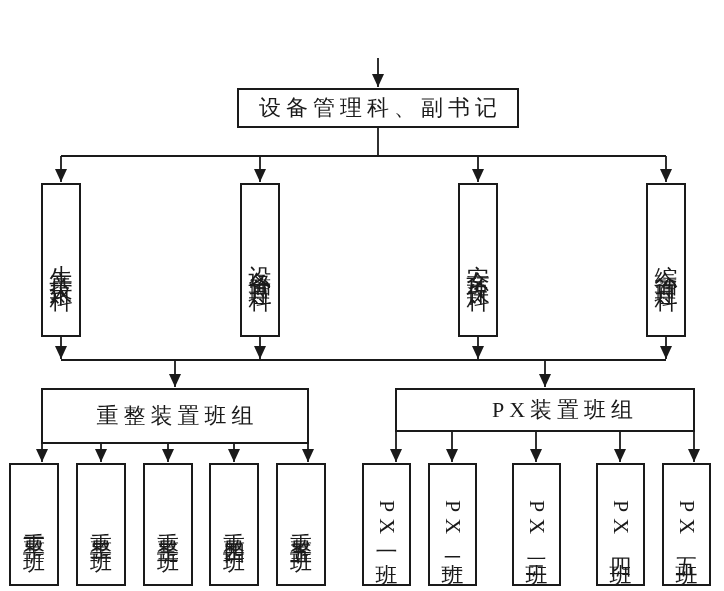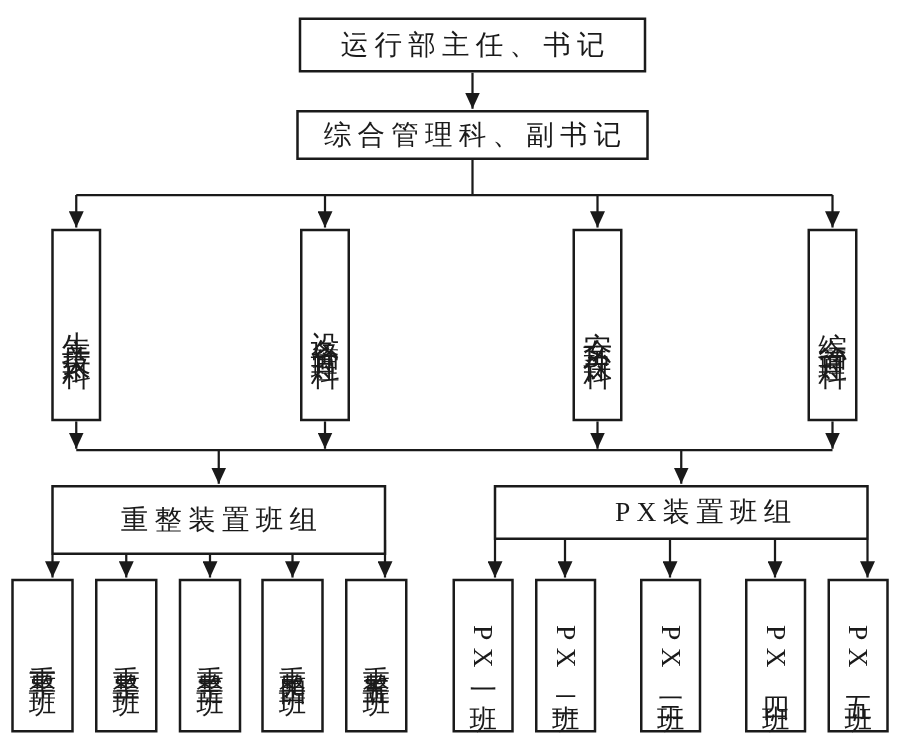--- a/index.html
+++ b/index.html
@@ -86,23 +86,22 @@
       <line x1="308" y1="432" x2="308" y2="462" marker-end="url(#arw)"></line>
 
       <line x1="396" y1="432" x2="396" y2="462" marker-end="url(#arw)"></line>
       <line x1="452" y1="432" x2="452" y2="462" marker-end="url(#arw)"></line>
       <line x1="536" y1="432" x2="536" y2="462" marker-end="url(#arw)"></line>
       <line x1="620" y1="432" x2="620" y2="462" marker-end="url(#arw)"></line>
       <line x1="694" y1="432" x2="694" y2="462" marker-end="url(#arw)"></line>
     </g>
   </svg>
 
-  <div class="box h" style="left:239px; top:14px; width:278px; height:44px;">运行部主任、书记</div>
 
-  <div class="box h" style="left:237px; top:88px; width:282px; height:40px;">综合管理科、副书记</div>
+  <div class="box h" style="left:237px; top:88px; width:282px; height:40px;">设备管理科、副书记</div>
 
   <div class="box v dept" style="left:41px;  top:183px; width:40px; height:154px;">生产技术科</div>
   <div class="box v dept" style="left:240px; top:183px; width:40px; height:154px;">设备管理科</div>
   <div class="box v dept" style="left:458px; top:183px; width:40px; height:154px;">安全环保科</div>
   <div class="box v dept" style="left:646px; top:183px; width:40px; height:154px;">综合管理科</div>
 
   <div class="box h" style="left:41px;  top:388px; width:268px; height:56px;">重整装置班组</div>
   <div class="box h" style="left:395px; top:388px; width:300px; height:44px;padding-left:35px;">PX装置班组</div>
 
   <div class="box v" style="left:9px;   top:463px; width:50px; height:123px;">重整一班</div>

